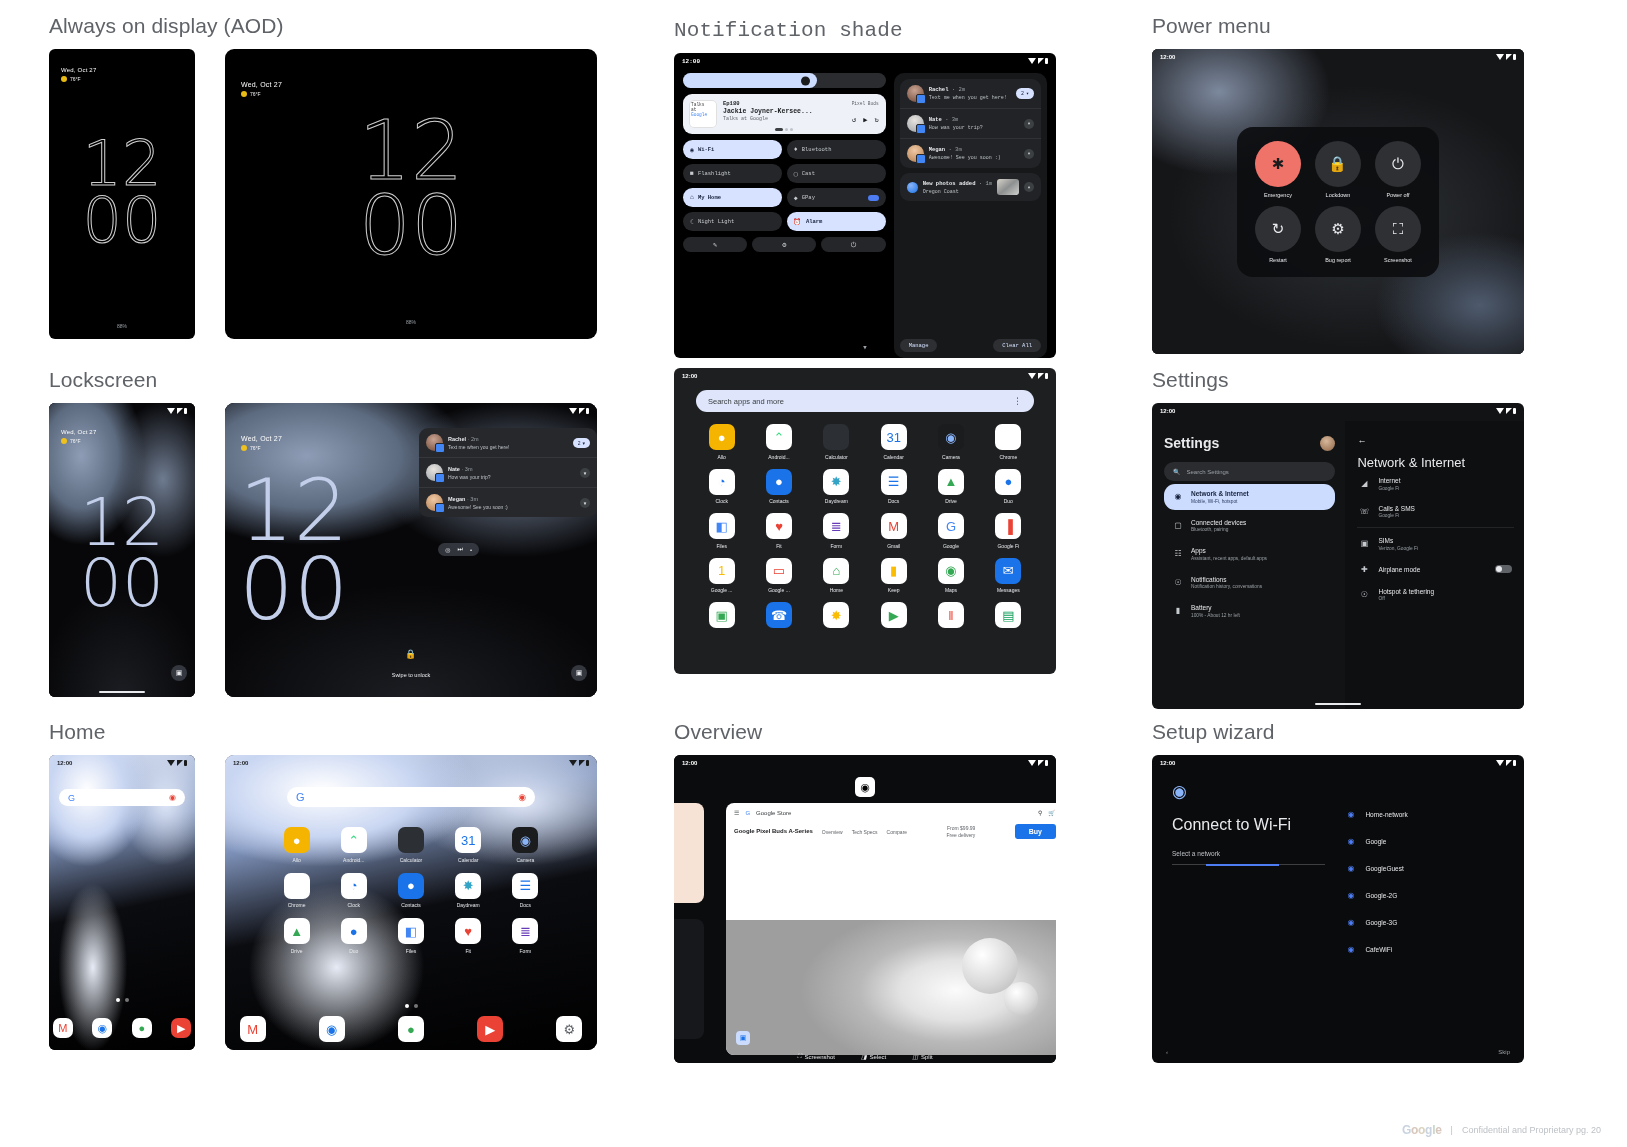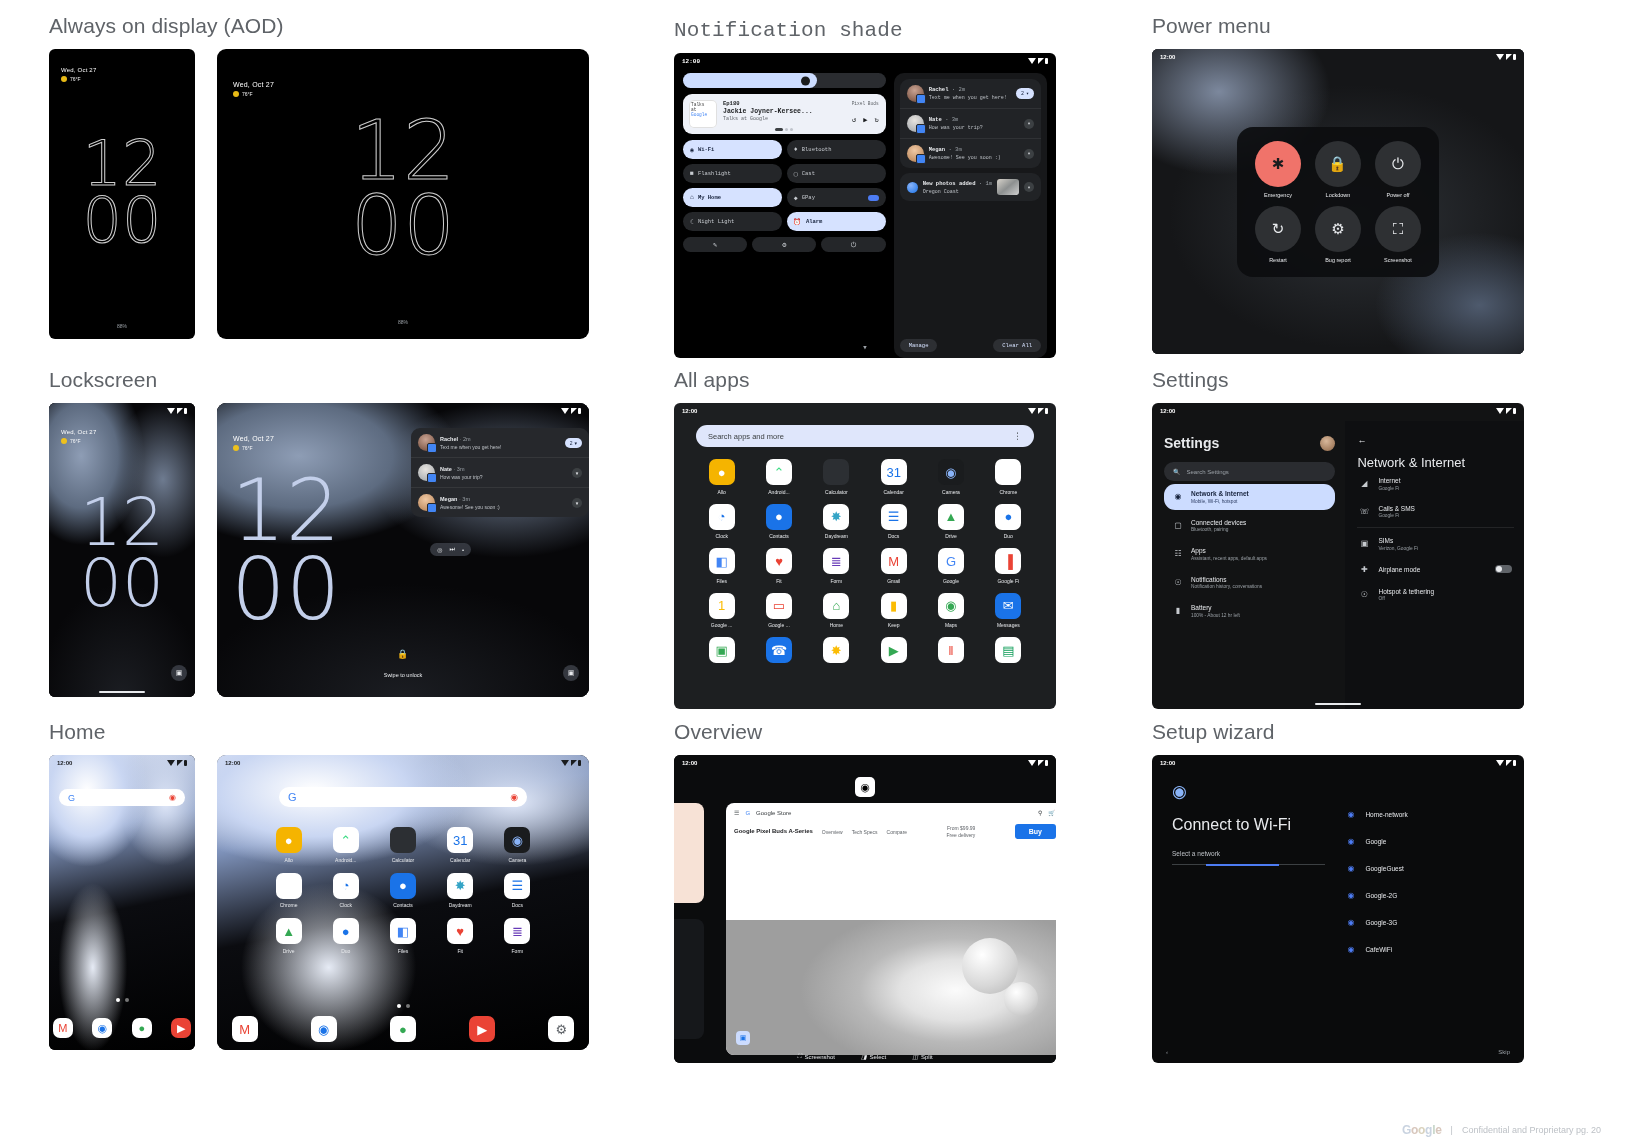--- a/index.html
+++ b/index.html
@@ -13,21 +13,21 @@
   .grid {
     position: absolute; left: 0; top: 0;
     width: 1627px; height: 1147px;
   }
   .section { position: absolute; }
   .sec-title {
     font-size: 21px; color: #5f6368; font-weight: 400;
     letter-spacing: 0.1px; margin-bottom: 11px;
     white-space: nowrap;
   }
-  .devices { display: flex; align-items: flex-start; gap: 22px; }
+  .devices { display: flex; align-items: flex-start; gap: 30px; }
   .phone, .tablet {
     background: #000; position: relative; overflow: hidden;
     border-radius: 6px;
   }
   .phone { width: 146px; }
   .tablet { width: 372px; }
 
   
   .sb { position: absolute; top: 0; left: 0; right: 0; height: 16px;
         display: flex; align-items: center; justify-content: space-between;
@@ -554,21 +554,20 @@
         <div class="ls-swipe" style="bottom:16px;">
           <span class="lockico">🔒</span>
           <span class="txt">Swipe to unlock</span>
         </div>
         <div class="ls-camera" style="right:10px; bottom:16px;">▣</div>
       </div>
     </div>
   </div>
 
   <div class="section" style="left:674px; top:368px;">
-    <div class="sec-title">All apps</div>
     <div class="tablet" style="width:382px;height:306px;background:#1d1f21;">
       <div class="sb">
         <div class="sb-time">12:00</div>
         <div class="sb-icons">
           <i class="ic-wifi"></i>
           <i class="ic-sig"></i>
           <i class="ic-bat"></i>
         </div>
       </div>
       <div class="aa">

